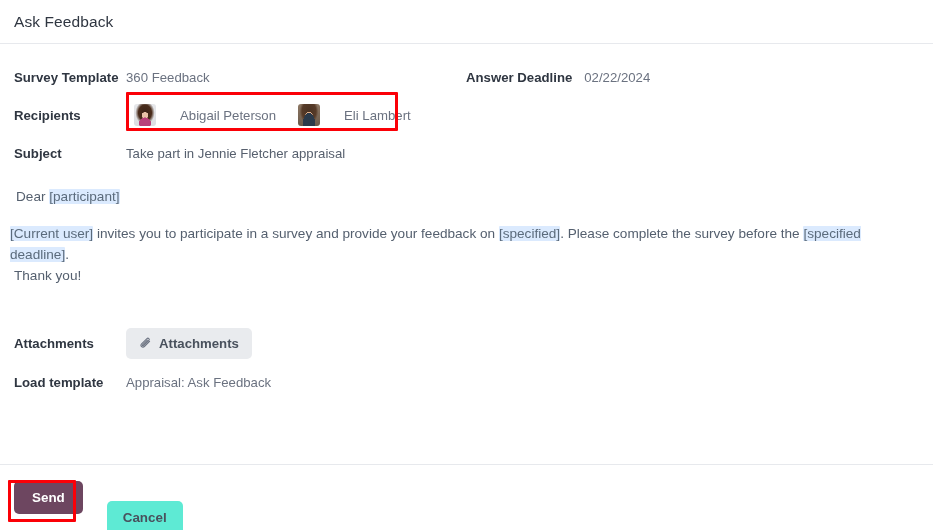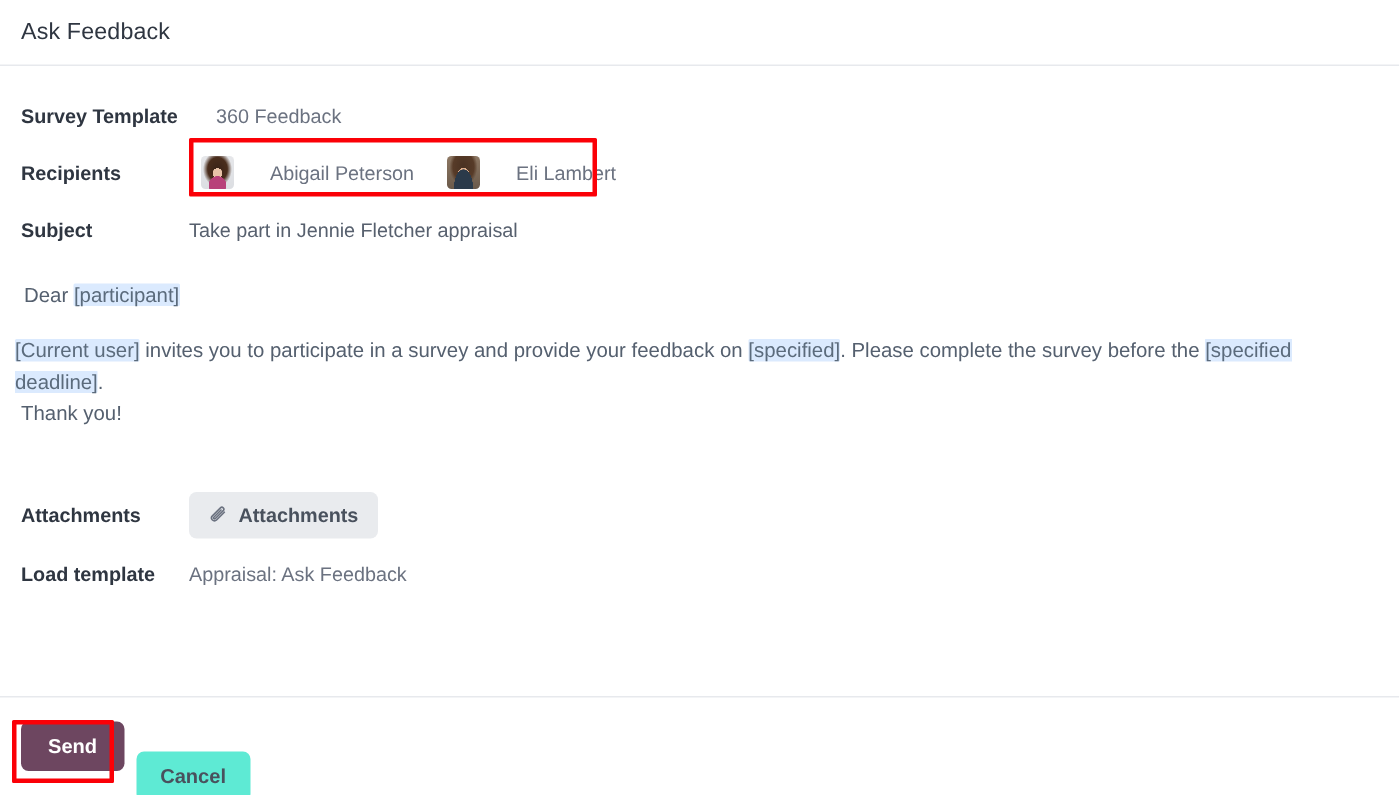--- a/index.html
+++ b/index.html
@@ -63,21 +63,21 @@
     flex: none;
   }
   .field-value {
     font-size: 13.2px;
     color: #6b7280;
     white-space: nowrap;
   }
   .field-value.dark { color: #57606e; }
 
   .row-split { display: flex; align-items: center; }
-  .col-left  { width: 466px; display: flex; align-items: flex-start; gap: 18px; }
+  .col-left  { width: 466px; display: flex; align-items: flex-start; }
   .col-right { display: flex; align-items: center; }
   .col-right .field-label { width: auto; padding-left: 0; margin-right: 12px; }
 
   
   .recipients-wrap {
     position: relative;
     display: flex;
     align-items: center;
     gap: 22px;
     padding: 4px 6px 4px 8px;
@@ -188,21 +188,21 @@
   
   .dialog-footer {
     position: absolute;
     left: 0;
     bottom: 0;
     width: 933px;
     height: 66px;
     border-top: 1px solid #e7e9ed;
     display: flex;
     align-items: center;
-    gap: 8px;
+    gap: 24px;
     padding-left: 14px;
   }
   .btn {
     font-family: "Liberation Sans", sans-serif;
     font-size: 13.4px;
     font-weight: bold;
     border: none;
     border-radius: 5px;
     padding: 9px 16px;
     cursor: pointer;
@@ -225,20 +225,24 @@
   </div>
 
   <div class="dialog-body">
 
     <div class="field-grid">
 
       <div class="field-row row-split">
         <div class="col-left">
           <div class="field-label">Survey Template</div>
           <div class="field-value">360 Feedback</div>
+        </div>
+        <div class="col-right">
+          <div class="field-label">Answer Deadline</div>
+          <div class="field-value">02/22/2024</div>
         </div>
       </div>
 
       <div class="field-row">
         <div class="field-label">Recipients</div>
         <div class="recipients-wrap">
           <div class="recipient">
             <span class="avatar avatar-abigail"></span>
             <span class="recipient-name">Abigail Peterson</span>
           </div>

